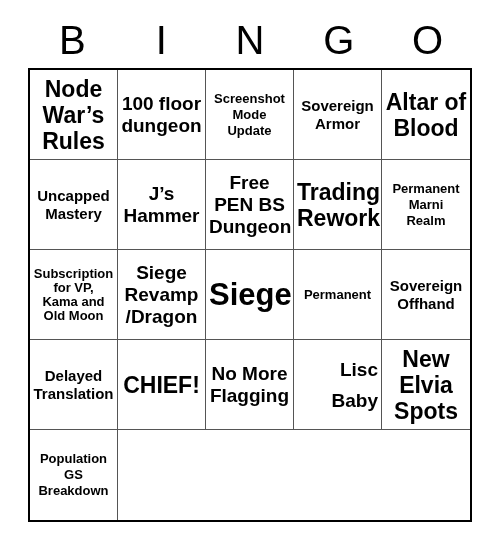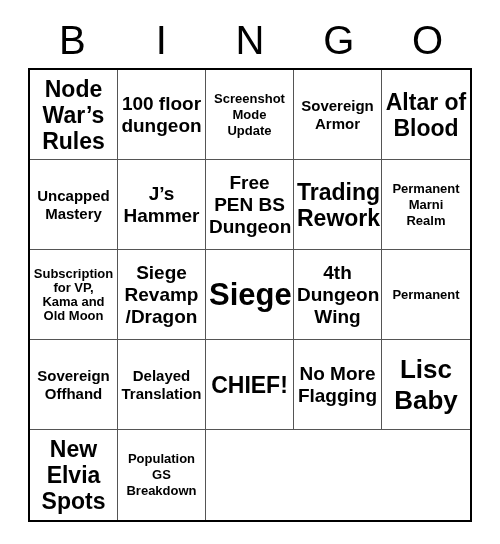--- a/index.html
+++ b/index.html
@@ -75,21 +75,21 @@
   .cell-text {
     display: block;
     width: 100%;
     white-space: pre-line;
     font-family: "Liberation Sans", sans-serif;
     color: #000000;
   }
 
   
   .fs-xxl .cell-text { font-size: 31px; line-height: 35px; }
-  .fs-xl  .cell-text { font-size: 26px; line-height: 31px; }
+  .fs-xl  .cell-text { font-size: 19px; line-height: 31px; text-align: right; }
   .fs-lg  .cell-text { font-size: 23px; line-height: 26px; }
   .fs-md  .cell-text { font-size: 19px; line-height: 22px; }
   .fs-sm  .cell-text { font-size: 15px; line-height: 18px; }
   .fs-xs  .cell-text { font-size: 13px; line-height: 16px; }
   .fs-xxs .cell-text { font-size: 13px; line-height: 14px; }
 </style>
 </head>
 <body>
 
 <div class="card">
@@ -155,25 +155,20 @@
 Old Moon</span>
         </div>
         <div class="cell fs-md">
           <span class="cell-text">Siege
 Revamp
 /Dragon</span>
         </div>
         <div class="cell fs-xxl">
           <span class="cell-text">Siege!</span>
         </div>
-        <div class="cell fs-md">
-          <span class="cell-text">4th
-Dungeon
-Wing</span>
-        </div>
         <div class="cell fs-xs">
           <span class="cell-text">Permanent</span>
         </div>
         <div class="cell fs-sm">
           <span class="cell-text">Sovereign
 Offhand</span>
         </div>
         <div class="cell fs-sm">
           <span class="cell-text">Delayed
 Translation</span>

